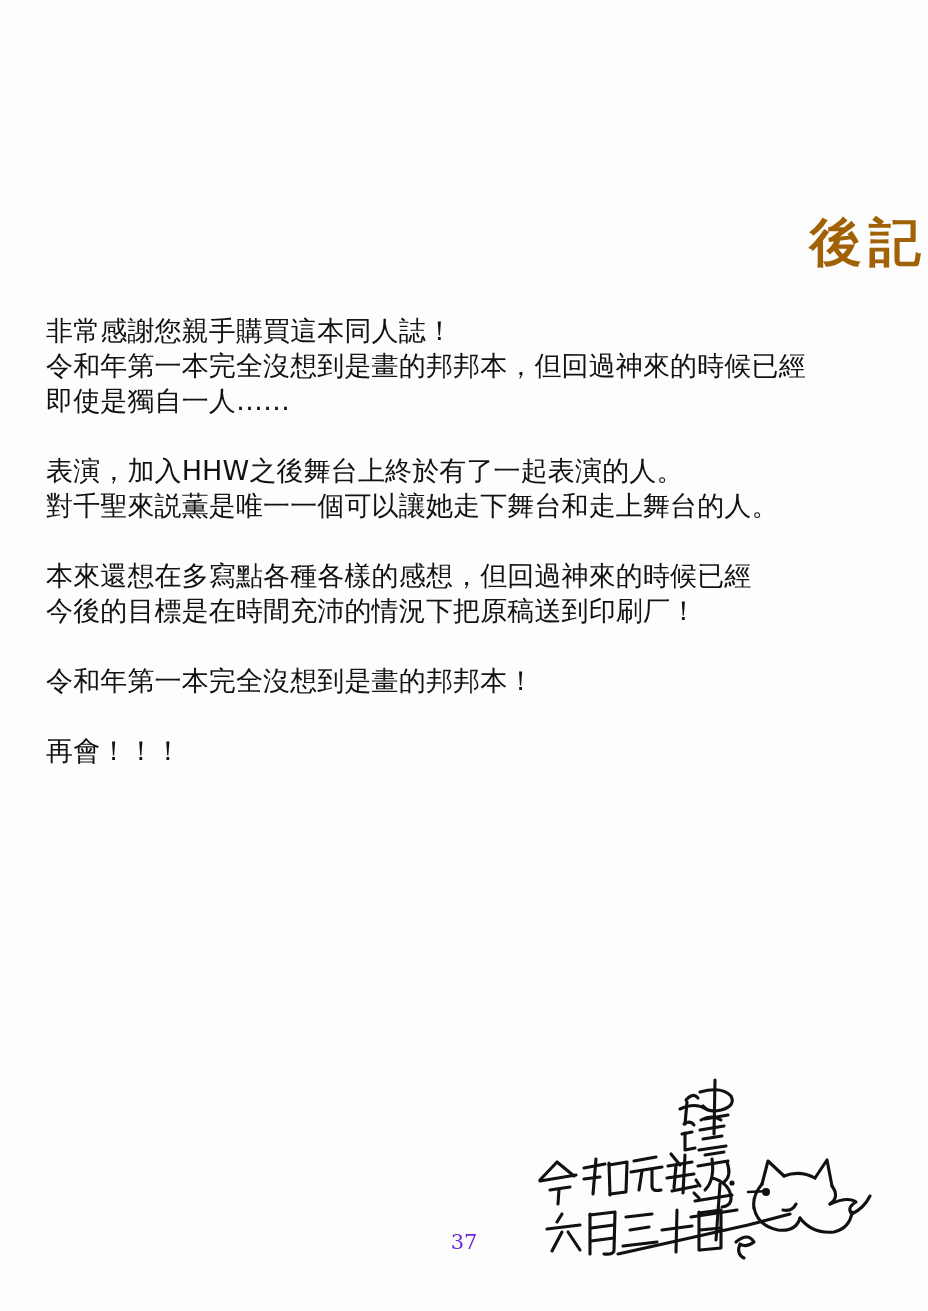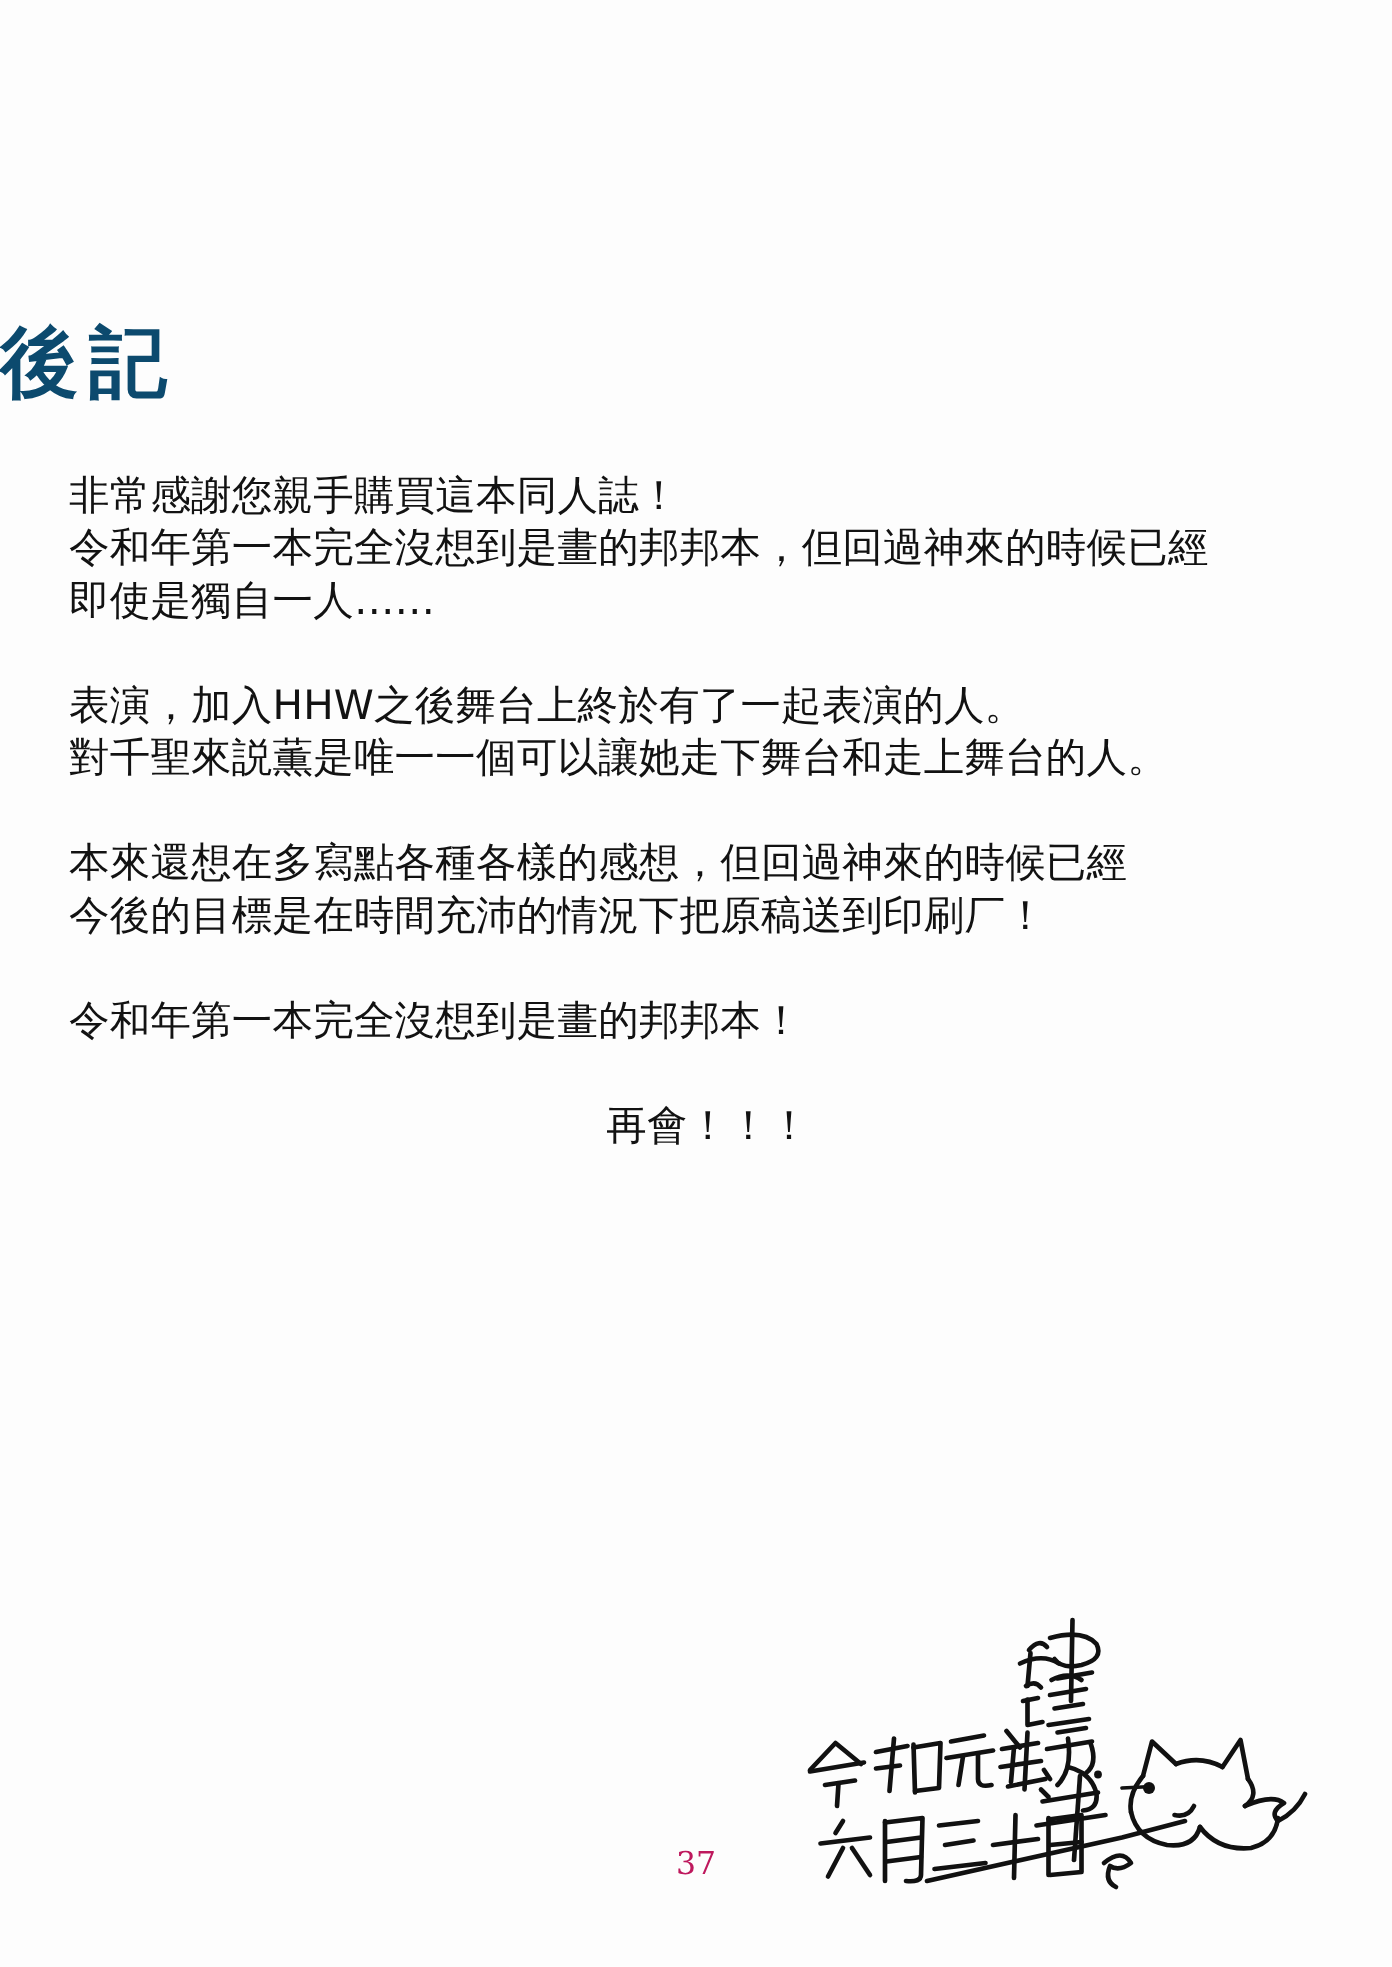--- a/index.html
+++ b/index.html
@@ -19,26 +19,26 @@
     background: #fdfdfd;
     overflow: hidden;
   }
 
   
   #afterword-title {
     position: absolute;
     top: 216px;
     left: 0;
     width: 928px;
-    text-align: left;
+    text-align: right;
     font-family: "DejaVu Serif", "Liberation Serif", serif;
     font-size: 52px;
     font-weight: 700;
     letter-spacing: 0.14em;
-    color: #0c4a6e;
+    color: #a16207;
     line-height: 1.0;
     white-space: nowrap;
   }
 
   
   #afterword-body {
     position: absolute;
     top: 313px;
     left: 46px;
     width: 852px;
@@ -46,21 +46,20 @@
     font-size: 27px;
     line-height: 35px;
     color: #121212;
     letter-spacing: 0.005em;
   }
   .para {
     margin: 0 0 35px 0;
   }
   .para:last-child {
     margin-bottom: 0;
-    text-align: center;
   }
   .tline {
     display: block;
     white-space: nowrap;
     height: 35px;
   }
 
   
   #signature-block {
     position: absolute;
@@ -95,21 +94,21 @@
 
   
   #page-number {
     position: absolute;
     top: 1232px;
     left: 0;
     width: 928px;
     text-align: center;
     font-family: "DejaVu Serif", "Liberation Serif", serif;
     font-size: 21px;
-    color: #be185d;
+    color: #6d28d9;
     line-height: 1;
   }
 </style>
 </head>
 <body>
 
 <div id="page">
 
   <div id="afterword-title">後記</div>
 

